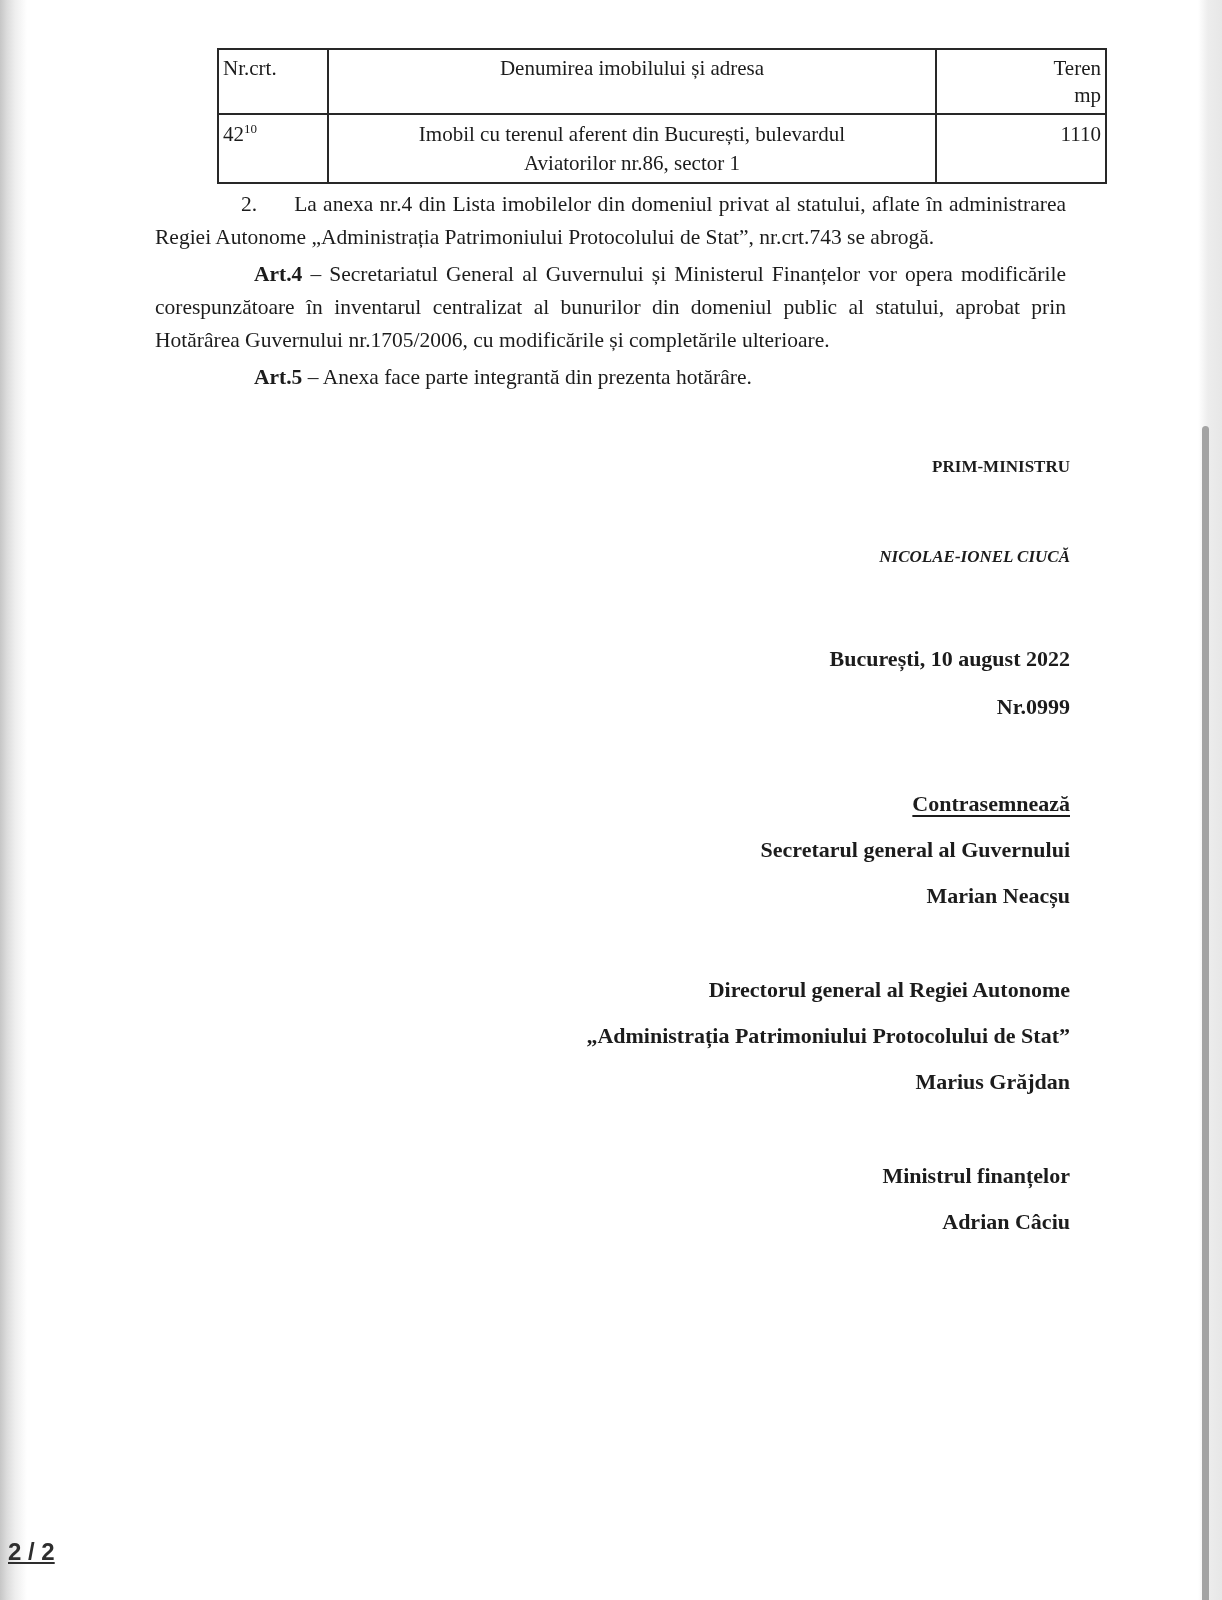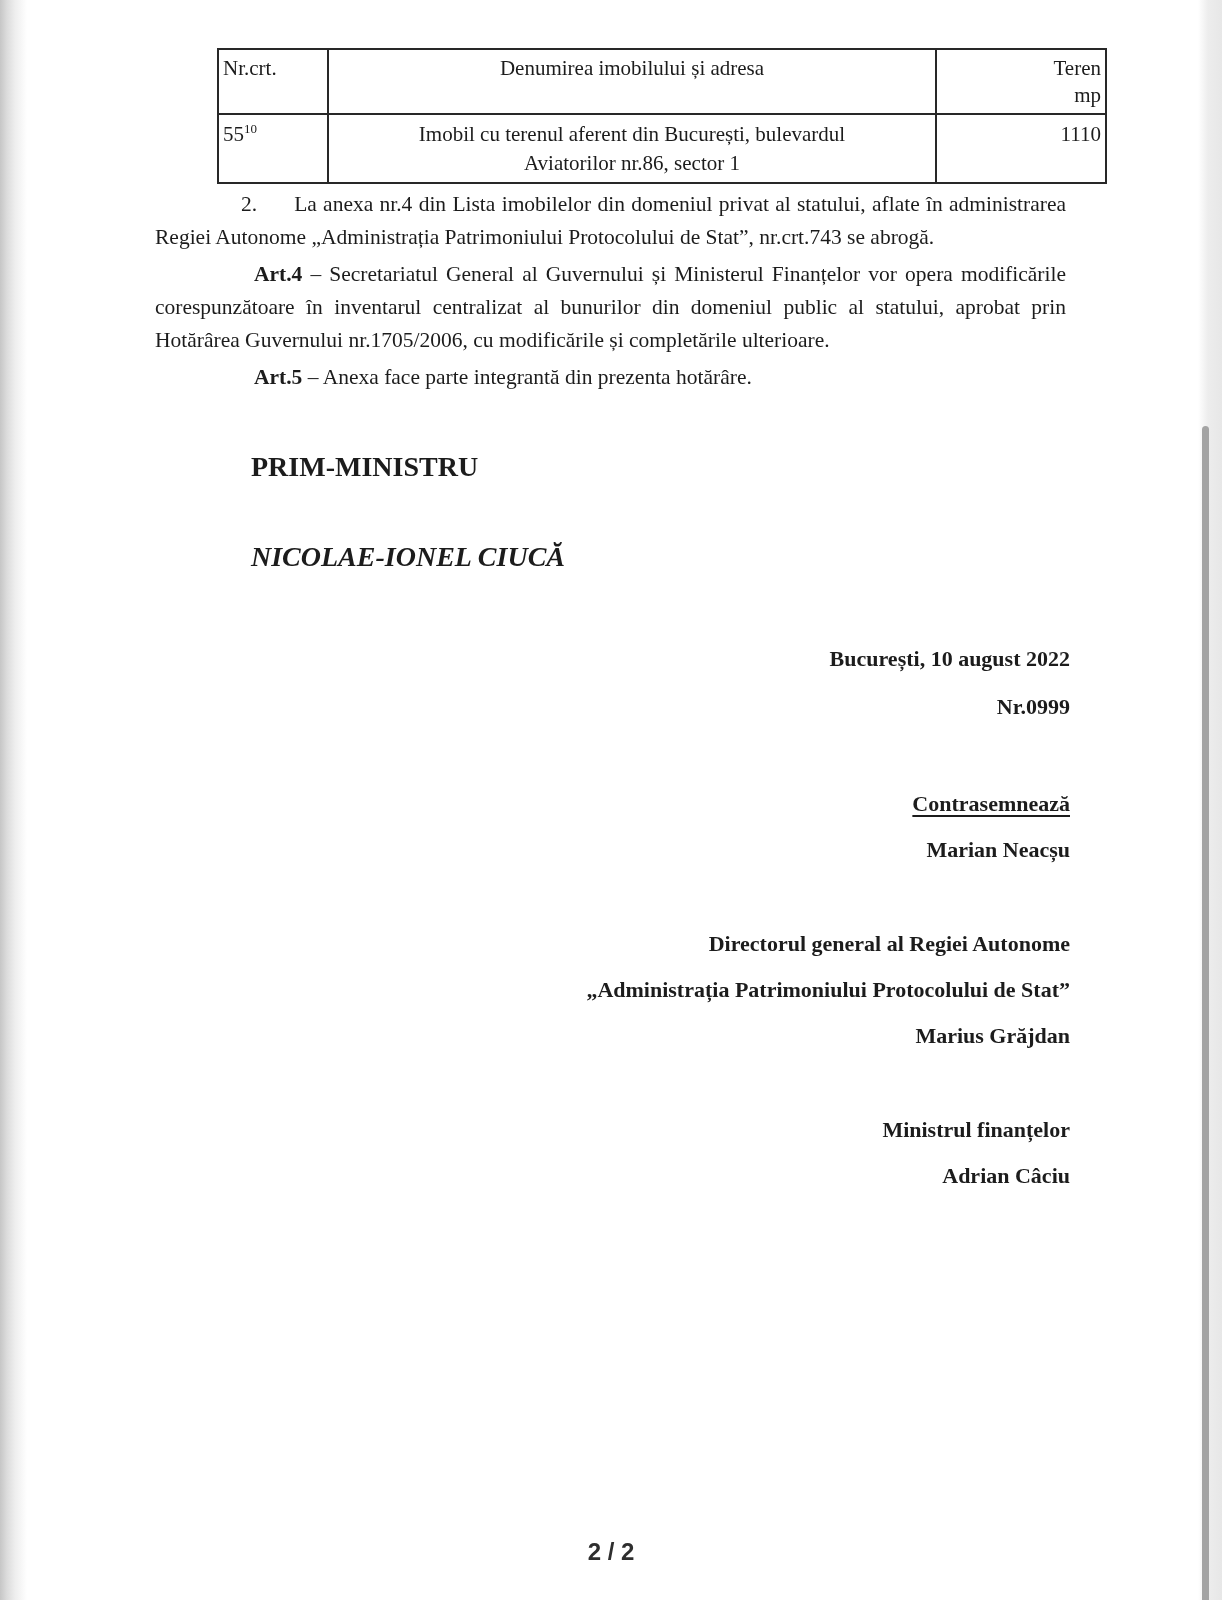--- a/index.html
+++ b/index.html
@@ -59,23 +59,23 @@
   }
   .p2   { margin-top: 22px; text-indent: 86px; }
   .art4 { margin-top: 13px; text-indent: 99px; }
   .art5 { margin-top: 12px; text-indent: 99px; text-align: left; }
   .tab-gap { display: inline-block; width: 37px; }
   .b { font-weight: bold; }
 
   
   .center-line {
     margin: 0 0 0 100px;
-    text-align: left;
+    text-align: right;
     font-weight: bold;
-    font-size: 28px;
+    font-size: 17px;
     line-height: 25px;
   }
   .pm-title { margin-top: 60px; }
   .pm-name  { margin-top: 65px; font-style: italic; }
 
   
   .left-line {
     margin: 0;
     font-weight: bold;
     font-size: 22px;
@@ -93,27 +93,27 @@
     line-height: 25px;
     text-align: right;
   }
   .countersign { margin-top: 72px; text-decoration: underline; text-decoration-thickness: 2px; text-underline-offset: 4px; }
   .gap-sm { margin-top: 21px; }
   .gap-lg { margin-top: 69px; }
 
   
   .page-indicator {
     position: absolute;
-    left: 0; right: 0;
+    left: 8px; right: 0;
     top: 1538px;
-    text-align: center;
     font-family: "Liberation Sans", "DejaVu Sans", sans-serif;
     font-weight: 700;
     font-size: 24px;
     color: #2e2e2e;
+    text-decoration: underline;
   }
 </style>
 </head>
 <body>
 
 <div class="edge-left"></div>
 <div class="scroll-track"></div>
 <div class="scroll-thumb"></div>
 
 <div class="content">
@@ -127,21 +127,21 @@
         <td class="c-desc">
           <span>Denumirea imobilului și adresa</span>
         </td>
         <td class="c-area">
           <div>Teren</div>
           <div>mp</div>
         </td>
       </tr>
       <tr class="data-row">
         <td class="c-num">
-          <span>55</span><sup>10</sup>
+          <span>42</span><sup>10</sup>
         </td>
         <td class="c-desc">
           <div>Imobil cu terenul aferent din București, bulevardul</div>
           <div>Aviatorilor nr.86, sector 1</div>
         </td>
         <td class="c-area">
           <span>1110</span>
         </td>
       </tr>
     </tbody>
@@ -153,20 +153,21 @@
 
   <p class="body art5"><span class="b">Art.5</span><span> – Anexa face parte integrantă din prezenta hotărâre.</span></p>
 
   <p class="center-line pm-title">PRIM-MINISTRU</p>
   <p class="center-line pm-name">NICOLAE-IONEL CIUCĂ</p>
 
   <p class="left-line place-date">București, 10 august 2022</p>
   <p class="left-line doc-number">Nr.0999</p>
 
   <p class="sig-line countersign">Contrasemnează</p>
+  <p class="sig-line gap-sm">Secretarul general al Guvernului</p>
   <p class="sig-line gap-sm">Marian Neacșu</p>
 
   <p class="sig-line gap-lg">Directorul general al Regiei Autonome</p>
   <p class="sig-line gap-sm">„Administrația Patrimoniului Protocolului de Stat”</p>
   <p class="sig-line gap-sm">Marius Grăjdan</p>
 
   <p class="sig-line gap-lg">Ministrul finanțelor</p>
   <p class="sig-line gap-sm">Adrian Câciu</p>
 
 </div>

